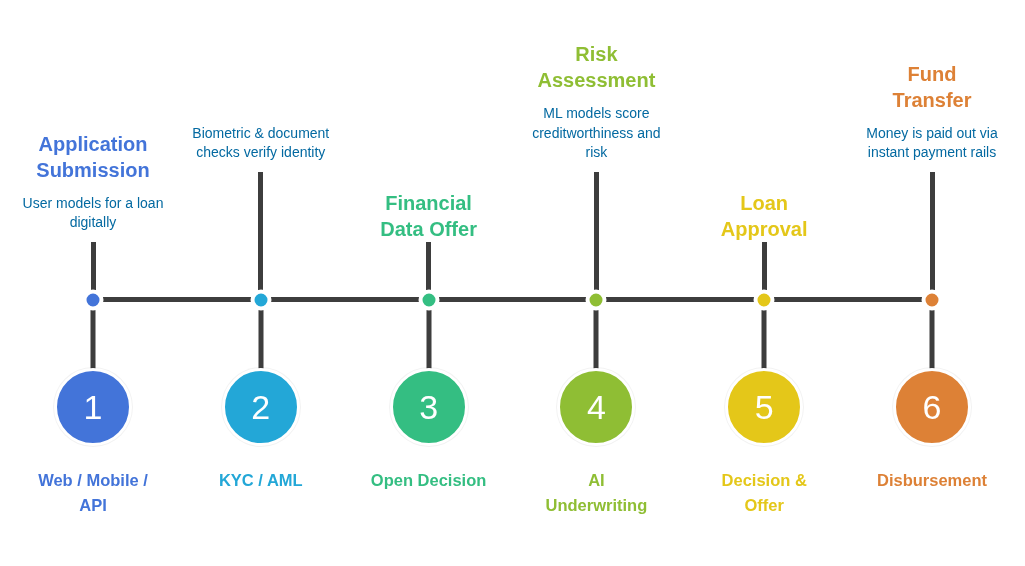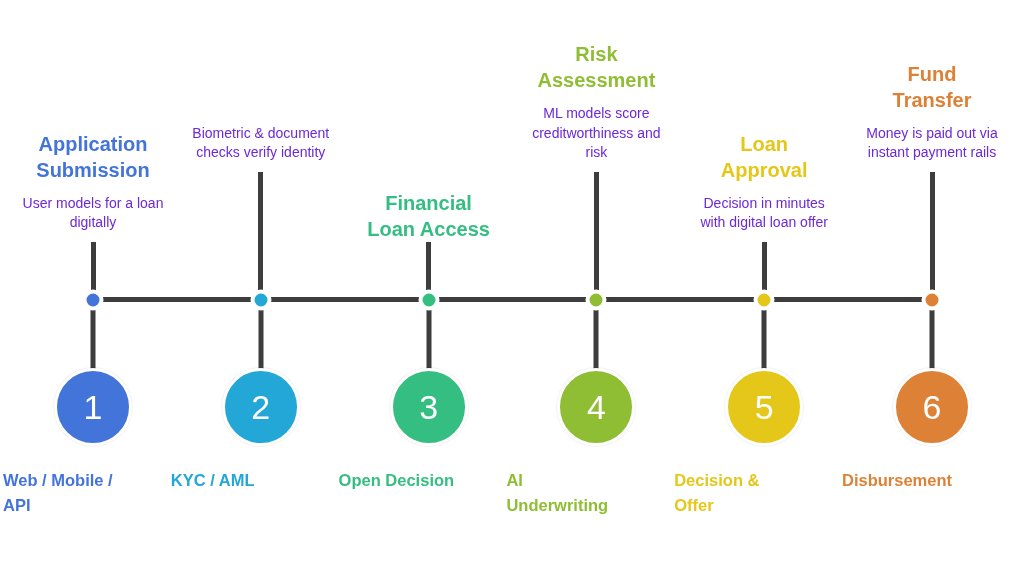--- a/index.html
+++ b/index.html
@@ -46,21 +46,21 @@
     font-weight: bold;
     color: var(--color);
     text-align: center;
     line-height: 1.3;
     white-space: pre-line;
   }
   .desc {
     margin-top: 11px;
     margin-bottom: 9px;
     font-size: 14px;
-    color: #6d28d9;
+    color: #0369a1;
     text-align: center;
     line-height: 1.4;
     max-width: 150px;
   }
   .connector {
     background: #3d3d3d;
     z-index: 1;
   }
   .connector.upper {
     width: 5px;
@@ -107,21 +107,21 @@
     color: #ffffff;
     font-size: 34px;
     line-height: 1;
   }
   .label {
     position: absolute;
     top: 468px;
     left: 0;
     transform: translateX(-50%);
     width: 180px;
-    text-align: left;
+    text-align: center;
     font-size: 16.5px;
     font-weight: bold;
     color: var(--color);
     line-height: 1.5;
     white-space: pre-line;
   }
 </style>
 </head>
 <body>
 
@@ -153,21 +153,21 @@
     <div class="dot"></div>
     <div class="circle">
       <span>2</span>
     </div>
     <div class="label">KYC / AML</div>
   </div>
 
   <div class="step" style="--color: #34BE82; --up-h: 58px; left: 428.6px;">
     <div class="top-col">
       <div class="title">Financial
-Loan Access</div>
+Data Offer</div>
       <div class="connector upper"></div>
     </div>
     <div class="connector lower"></div>
     <div class="dot"></div>
     <div class="circle">
       <span>3</span>
     </div>
     <div class="label">Open Decision</div>
   </div>
 
@@ -184,21 +184,20 @@
       <span>4</span>
     </div>
     <div class="label">AI
 Underwriting</div>
   </div>
 
   <div class="step" style="--color: #E4C719; --up-h: 58px; left: 764.2px;">
     <div class="top-col">
       <div class="title">Loan
 Approval</div>
-      <div class="desc">Decision in minutes with digital loan offer</div>
       <div class="connector upper"></div>
     </div>
     <div class="connector lower"></div>
     <div class="dot"></div>
     <div class="circle">
       <span>5</span>
     </div>
     <div class="label">Decision &amp;
 Offer</div>
   </div>

